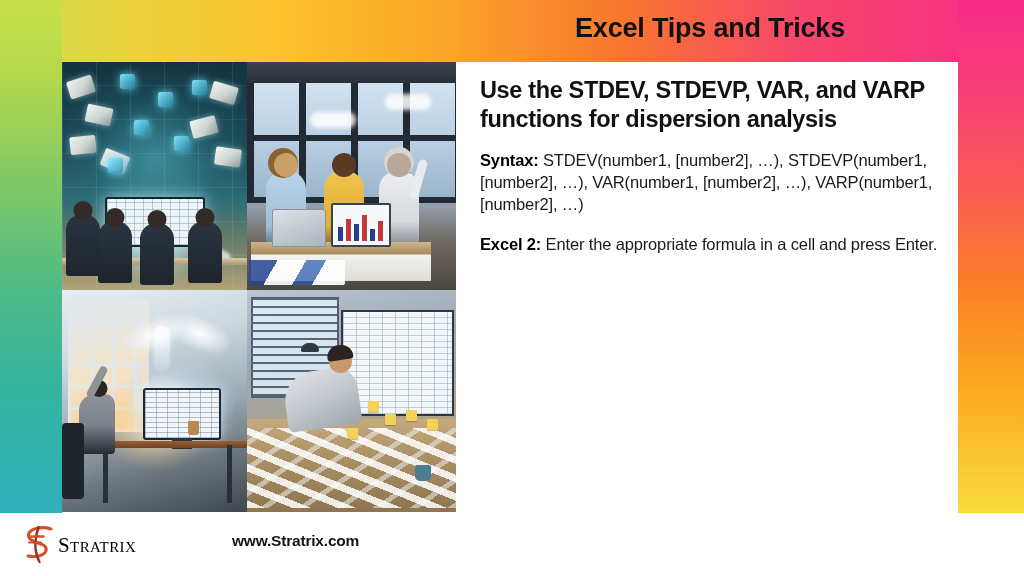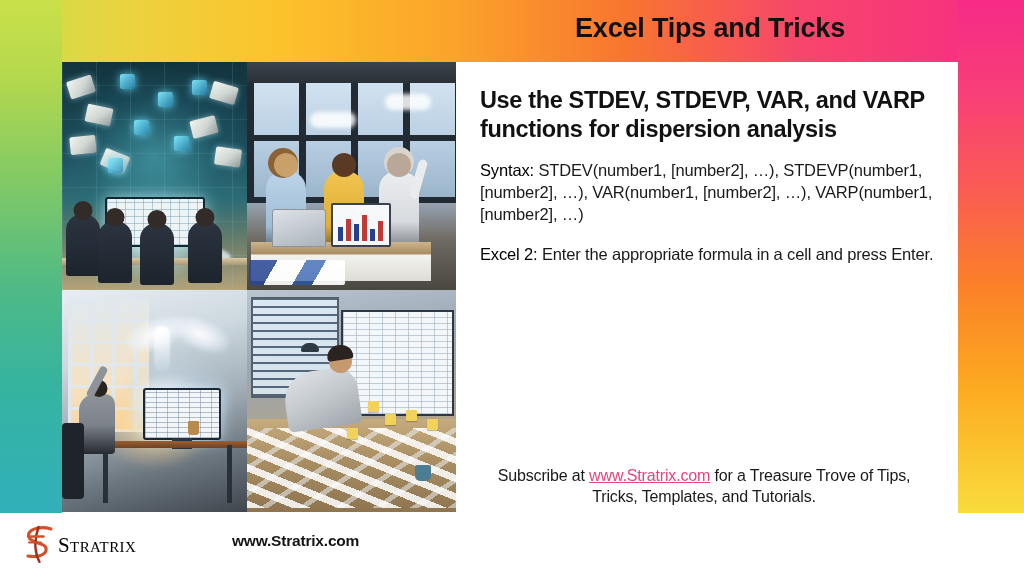--- a/index.html
+++ b/index.html
@@ -313,21 +313,21 @@
     background: #4d7d91; border-radius: 2px 2px 5px 5px;
   }
   #photo-cluttered .lamp {
     position: absolute; left: 26%; top: 24%; width: 18px; height: 9px;
     background: #2f3941; border-radius: 9px 9px 2px 2px;
   }
 
   
   #content-card {
     position: absolute;
-    left: 458px; top: 72px;
+    left: 458px; top: 62px;
     width: 500px; height: 450px;
     background: #ffffff;
     box-sizing: border-box;
     padding: 14px 16px 0 22px;
   }
 
   
   #slide-title {
     position: absolute;
     left: 470px; top: 14px;
@@ -350,21 +350,21 @@
     letter-spacing: -0.35px;
     margin: 0 0 15px 0;
   }
   .body-block {
     font-size: 16.5px;
     color: #1a1a1a;
     line-height: 1.34;
     letter-spacing: -0.15px;
     margin: 0 0 15px 0;
   }
-  .body-block b { font-weight: normal; color: #000000; }
+  .body-block b { font-weight: bold; color: #000000; }
   #syntax-block { margin-bottom: 17px; }
 
   #subscribe-block {
     position: absolute;
     left: 22px; right: 30px; bottom: 14px;
     text-align: center;
     font-size: 16px;
     color: #1a1a1a;
     line-height: 1.36;
     letter-spacing: -0.15px;
@@ -503,23 +503,20 @@
 
     <p class="body-block" id="syntax-block">
       <b>Syntax:</b><span> STDEV(number1, [number2], …), STDEVP(number1, [number2], …), VAR(number1, [number2], …), VARP(number1, [number2], …)</span>
     </p>
 
 
     <p class="body-block">
       <b>Excel 2:</b><span> Enter the appropriate formula in a cell and press Enter.</span>
     </p>
 
-    <div id="subscribe-block">
-      <span>Subscribe at </span><a id="subscribe-link" href="#">www.Stratrix.com</a><span> for a Treasure Trove of Tips, Tricks, Templates, and Tutorials.</span>
-    </div>
 
   </div>
 
   <div id="footer">
 
     <div id="logo-lockup">
       <svg id="logo-mark" width="32" height="38" viewBox="0 0 32 38">
         <path d="M27 4 C18 1, 6 3, 4.5 9.5 C3.4 14.5, 9 16.5, 14 18 C19 19.5, 23 21, 22 25.5 C21 30.5, 12 32.5, 4 31" fill="none" stroke="#d2502a" stroke-width="3.1" stroke-linecap="round"></path>
         <path d="M14.5 2 C12 9, 11 16, 11.5 23 C12 29, 13.5 33.5, 15.5 37" fill="none" stroke="#9f2e1c" stroke-width="2.4" stroke-linecap="round"></path>
         <path d="M6 11.5 L19.5 11.5" stroke="#d2502a" stroke-width="2.4" stroke-linecap="round"></path>

